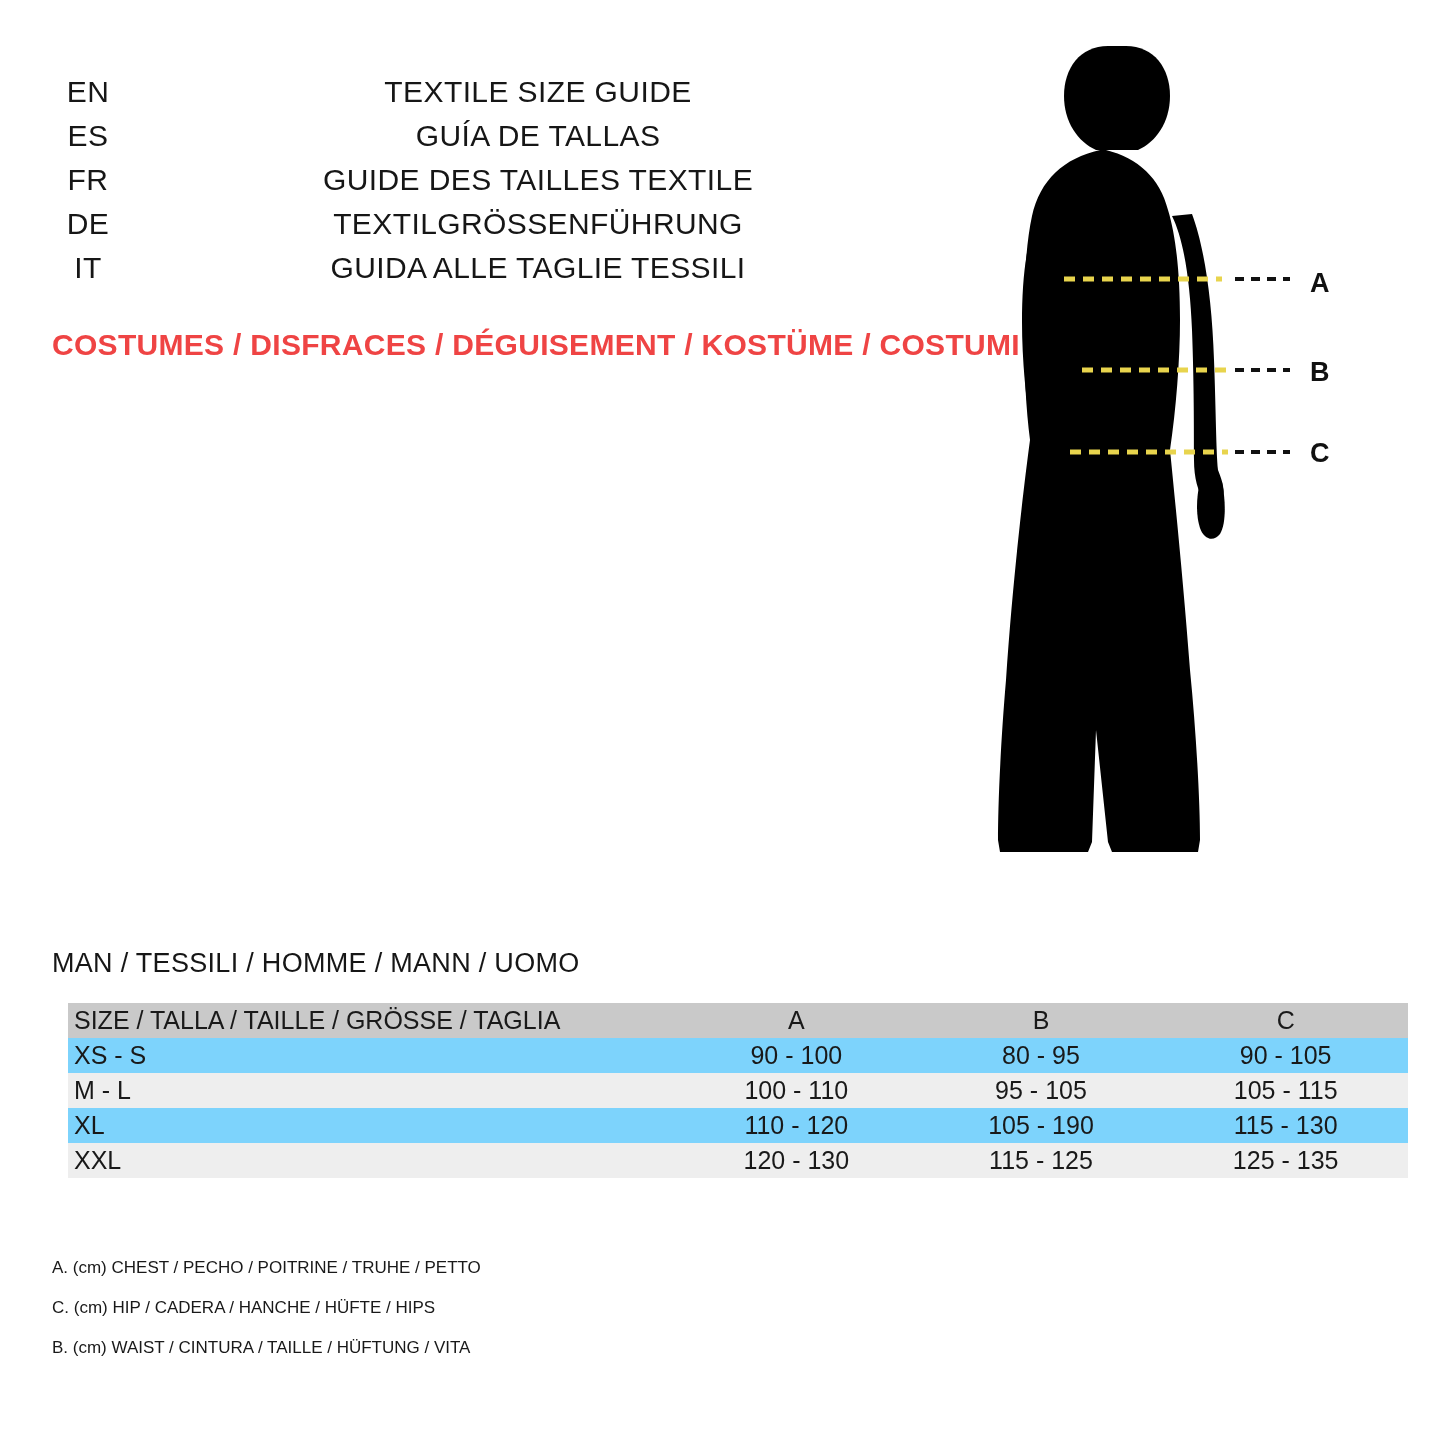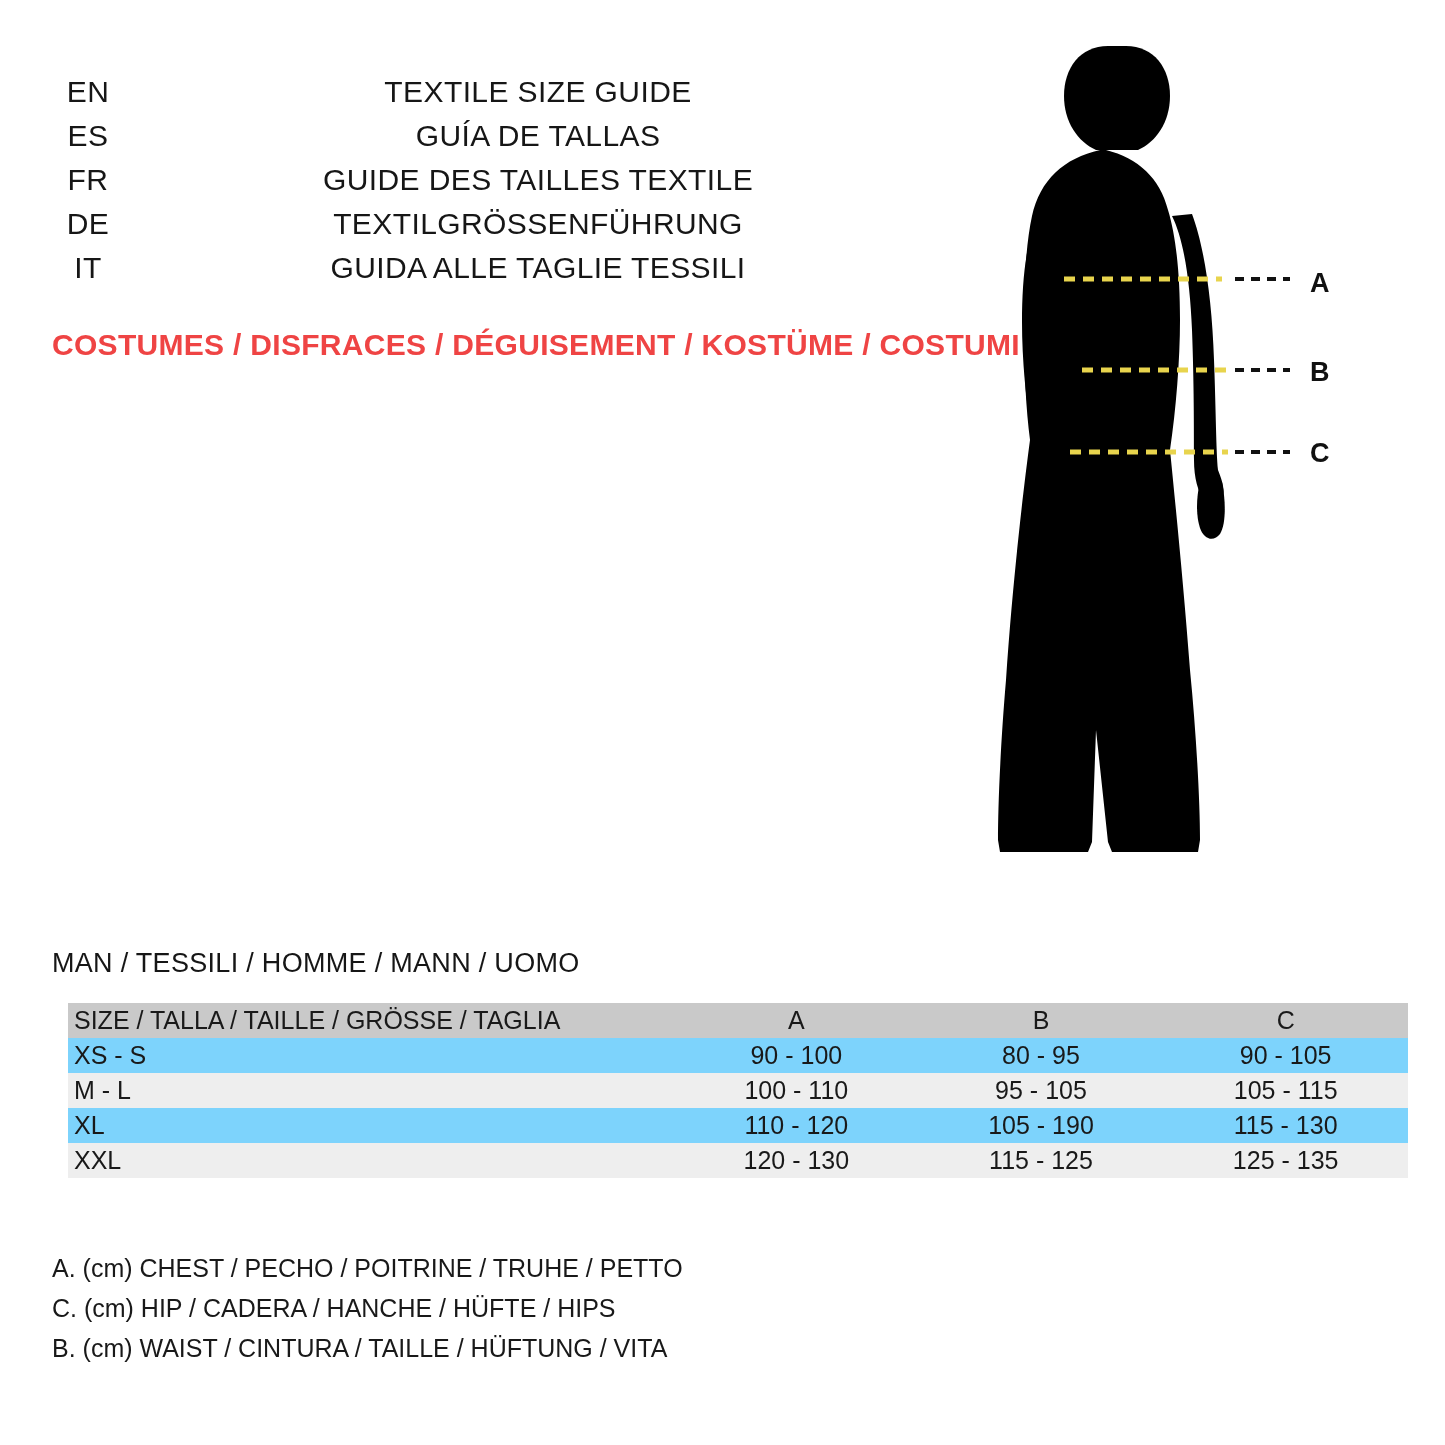--- a/index.html
+++ b/index.html
@@ -114,21 +114,21 @@
   }
   table.size-table tbody tr.even {
     background: #eeeeee;
   }
 
   
   .footnotes {
     position: absolute;
     left: 52px;
     top: 1248px;
-    font-size: 25px;
+    font-size: 17px;
     line-height: 40px;
     color: #191919;
   }
   .footnote-row { white-space: nowrap; }
 </style>
 </head>
 <body>
 
 <div class="lang-block">
   <div class="lang-row">

